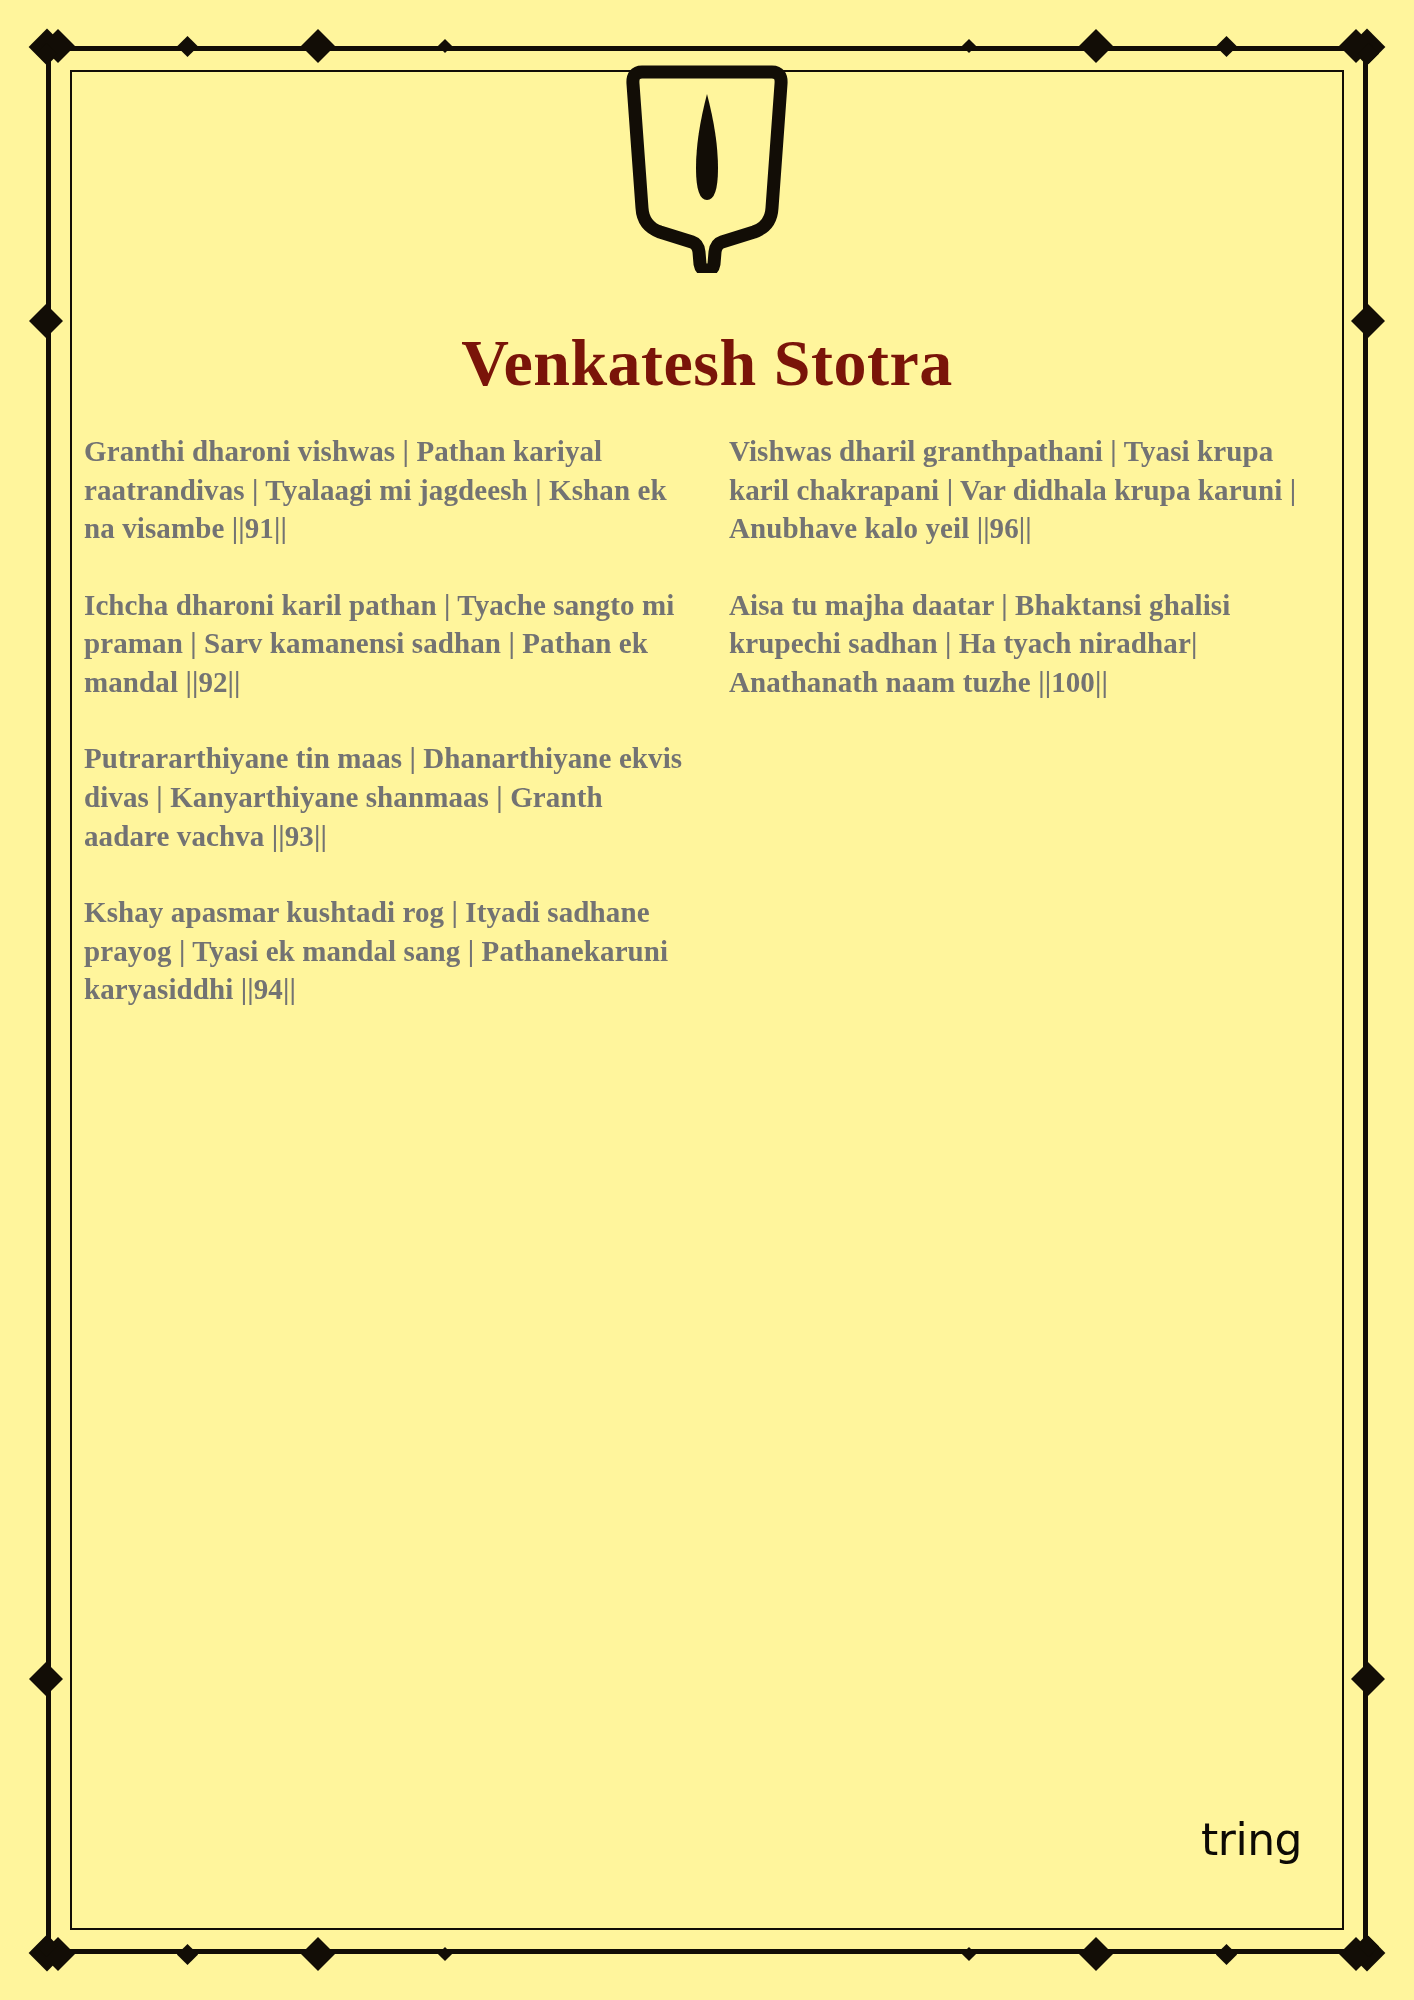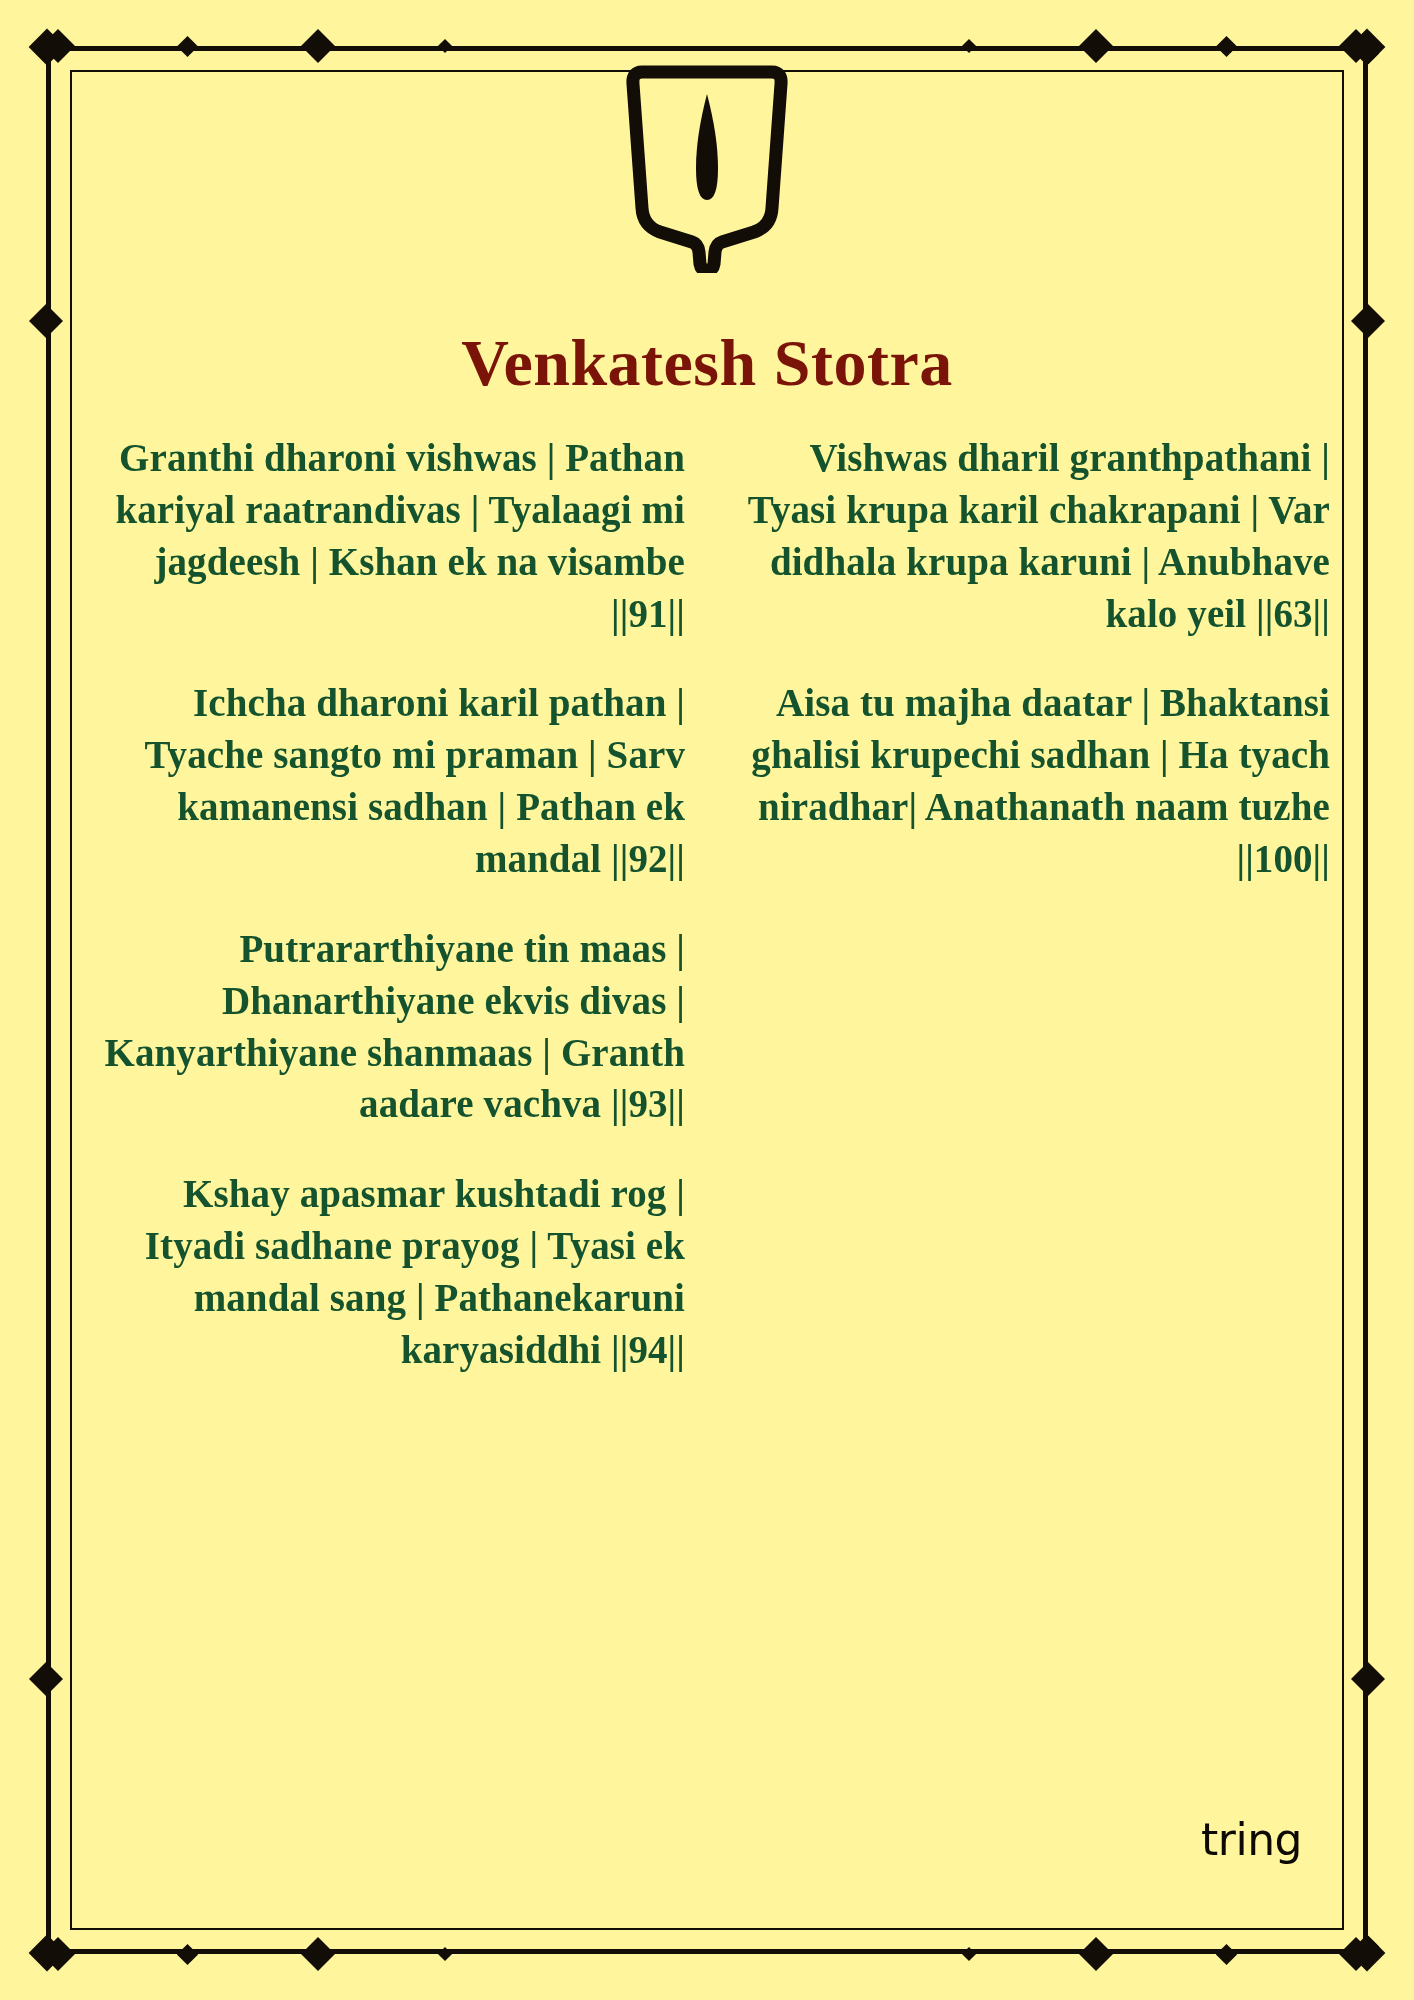--- a/index.html
+++ b/index.html
@@ -114,23 +114,23 @@
     display: flex;
     gap: 44px;
     z-index: 3;
   }
   .col {
     flex: 1 1 0;
     display: flex;
     flex-direction: column;
   }
   .verse {
-    text-align: right;
-    color: #14532d;
-    font-size: 39px;
+    text-align: left;
+    color: #737373;
+    font-size: 29px;
     font-weight: bold;
     line-height: 1.33;
     margin-bottom: 38px;
     letter-spacing: 0.1px;
   }
   .verse:last-child { margin-bottom: 0; }
 
   
   .brand {
     position: absolute;
@@ -223,21 +223,21 @@
   <div class="columns">
 
     <div class="col">
       <div class="verse">Granthi dharoni vishwas | Pathan kariyal raatrandivas | Tyalaagi mi jagdeesh | Kshan ek na visambe ||91||</div>
       <div class="verse">Ichcha dharoni karil pathan | Tyache sangto mi praman | Sarv kamanensi sadhan | Pathan ek mandal ||92||</div>
       <div class="verse">Putrararthiyane tin maas | Dhanarthiyane ekvis divas | Kanyarthiyane shanmaas | Granth aadare vachva ||93||</div>
       <div class="verse">Kshay apasmar kushtadi rog | Ityadi sadhane prayog | Tyasi ek mandal sang | Pathanekaruni karyasiddhi ||94||</div>
     </div>
 
     <div class="col">
-      <div class="verse">Vishwas dharil granthpathani | Tyasi krupa karil chakrapani | Var didhala krupa karuni | Anubhave kalo yeil ||63||</div>
+      <div class="verse">Vishwas dharil granthpathani | Tyasi krupa karil chakrapani | Var didhala krupa karuni | Anubhave kalo yeil ||96||</div>
       <div class="verse">Aisa tu majha daatar | Bhaktansi ghalisi krupechi sadhan | Ha tyach niradhar| Anathanath naam tuzhe ||100||</div>
     </div>
 
   </div>
 
   <div class="brand">tring</div>
 
 </div>
 
 </body></html>

